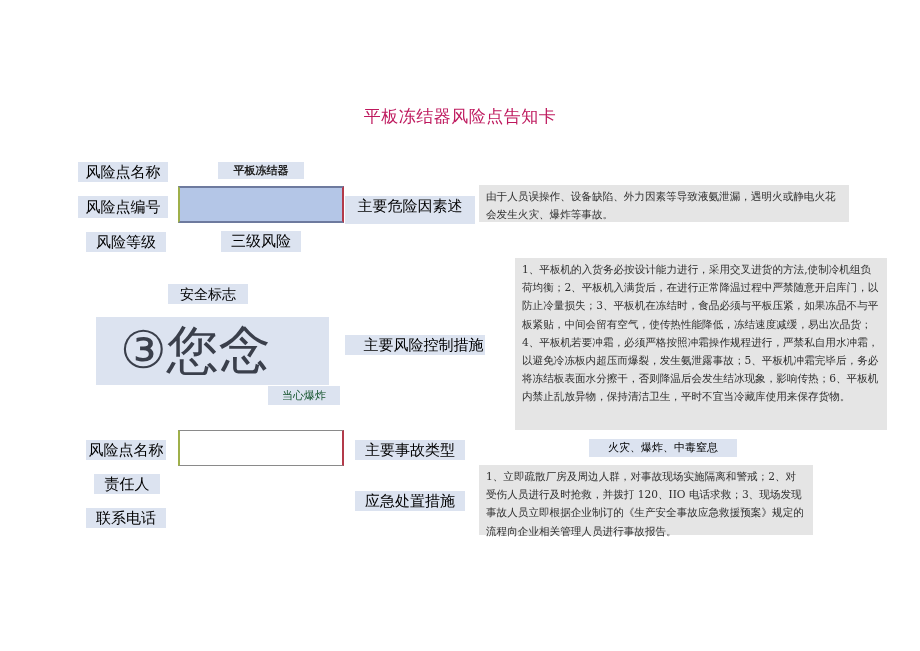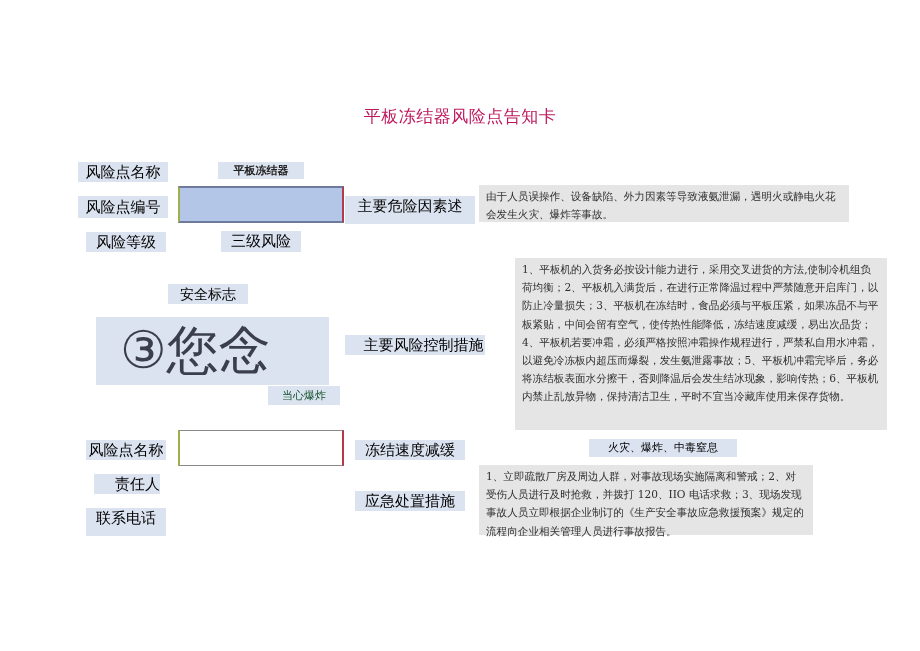--- a/index.html
+++ b/index.html
@@ -36,20 +36,20 @@
 
 <div class="abs lbl" style="left:168px;top:284px;width:80px;height:20px;font-size:14px;">安全标志</div>
 <div class="abs sign" style="left:96px;top:317px;width:233px;height:68px;">③您念</div>
 <div class="abs lbl bold-sans" style="left:245px;top:386px;width:72px;height:19px;line-height:19px;font-size:11px;font-weight:normal;color:#14532d;margin-left:23px;">当心爆炸</div>
 
 <div class="abs lbl lbl-lg" style="left:345px;top:335px;width:140px;height:20px;padding-left:17px;">主要风险控制措施</div>
 <div class="abs txt" style="left:479px;top:258px;width:372px;height:172px;margin-left:36px;">1、平板机的入货务必按设计能力进行，采用交叉进货的方法,使制冷机组负荷均衡；2、平板机入满货后，在进行正常降温过程中严禁随意开启库门，以防止冷量损失；3、平板机在冻结时，食品必须与平板压紧，如果冻品不与平板紧贴，中间会留有空气，使传热性能降低，冻结速度减缓，易出次品货；4、平板机若要冲霜，必须严格按照冲霜操作规程进行，严禁私自用水冲霜，以避免冷冻板内超压而爆裂，发生氨泄露事故；5、平板机冲霜完毕后，务必将冻结板表面水分擦干，否则降温后会发生结冰现象，影响传热；6、平板机内禁止乱放异物，保持清洁卫生，平时不宜当冷藏库使用来保存货物。</div>
 
 <div class="abs lbl lbl-lg" style="left:86px;top:440px;width:80px;height:20px;">风险点名称</div>
 <div class="abs input-white" style="left:178px;top:430px;width:166px;height:36px;"></div>
-<div class="abs lbl lbl-lg" style="left:94px;top:474px;width:66px;height:20px;text-align:right;">责任人</div>
-<div class="abs lbl lbl-lg" style="left:86px;top:508px;width:80px;height:28px;">联系电话</div>
+<div class="abs lbl lbl-lg" style="left:94px;top:474px;width:66px;height:20px;">责任人</div>
+<div class="abs lbl lbl-lg" style="left:86px;top:508px;width:80px;height:20px;">联系电话</div>
 
-<div class="abs lbl lbl-lg" style="left:355px;top:440px;width:110px;height:20px;">冻结速度减缓</div>
+<div class="abs lbl lbl-lg" style="left:355px;top:440px;width:110px;height:20px;">主要事故类型</div>
 <div class="abs lbl" style="left:589px;top:439px;width:148px;height:18px;line-height:18px;font-size:11px;">火灾、爆炸、中毒窒息</div>
 
 <div class="abs lbl lbl-lg" style="left:355px;top:491px;width:110px;height:20px;">应急处置措施</div>
 <div class="abs txt" style="left:479px;top:465px;width:334px;height:70px;">1、立即疏散厂房及周边人群，对事故现场实施隔离和警戒；2、对受伤人员进行及时抢救，并拨打 120、IIO 电话求救；3、现场发现事故人员立即根据企业制订的《生产安全事故应急救援预案》规定的流程向企业相关管理人员进行事故报告。</div>
 
 </body></html>

